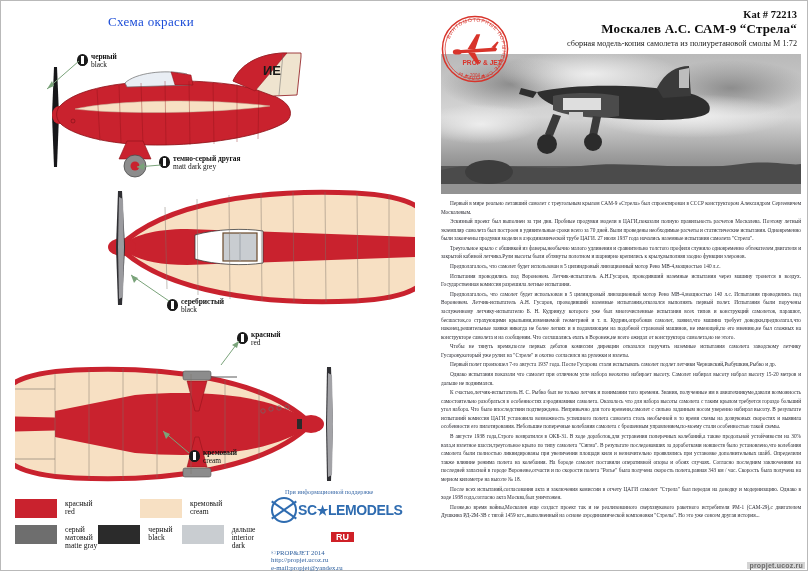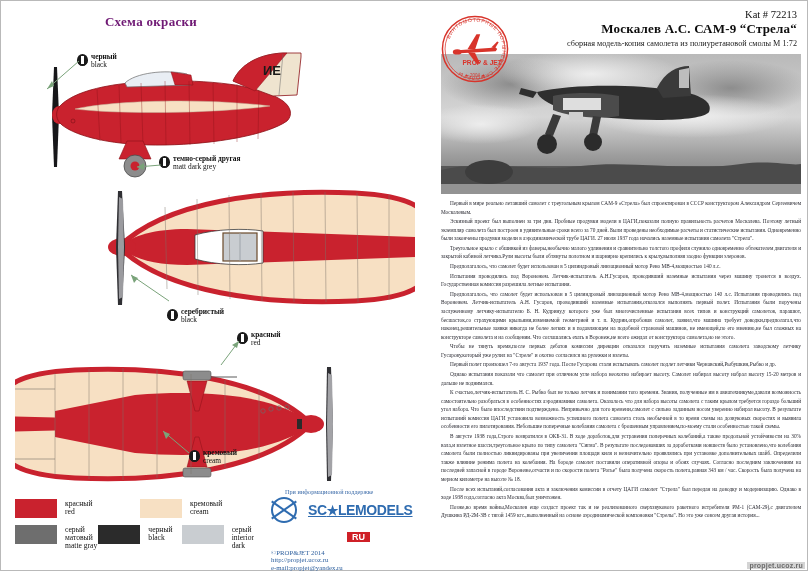--- a/index.html
+++ b/index.html
@@ -20,21 +20,21 @@
   #left-col {
     position: absolute; left: 0; top: 0;
     width: 432px; height: 571px;
   }
   #scheme-title {
     position: absolute; left: 0; top: 14px; width: 300px;
     text-align: center;
     line-height: 1.12;
   }
   #scheme-title .ru {
-    font-size: 13px; font-weight: bold; color: #701a75;
+    font-size: 13px; font-weight: normal; color: #1d4ed8;
     letter-spacing: .3px;
   }
   #scheme-title .en {
     font-size: 13.5px; font-weight: bold; color: #1b1b1b;
     font-family: "Liberation Serif", serif;
   }
 
   
   .callout {
     position: absolute;
@@ -95,42 +95,41 @@
     transform: translate(-50%,-50%) rotate(35deg);
   }
   #pub-logo .gear::after {
     content: ""; position: absolute; left: 50%; top: 50%;
     width: 30px; height: 2px; background: #2f6cb0;
     transform: translate(-50%,-50%) rotate(-35deg);
   }
   #pub-logo .wordmark {
     font-family: "Liberation Sans", sans-serif;
     font-weight: bold; font-size: 14px; color: #2f6cb0;
-    letter-spacing: -0.4px; margin-left: 11px;
+    letter-spacing: -0.4px; margin-left: 1px;
     position: relative;
-    text-decoration: underline;
   }
   #pub-logo .star {
     color: #2f6cb0; font-size: 13px;
   }
   #pub-ru {
     background: #cf2027; color: #fff; font-family: "Liberation Sans", sans-serif;
     font-weight: bold; font-size: 9px; padding: 0 5px;
-    display: inline-block; margin-left: 76px; margin-top: -4px;
+    display: inline-block; margin-left: 60px; margin-top: -4px;
   }
   #publisher .copy { font-size: 6.8px; color: #2d5f9e; margin-top: 5px; }
   #publisher .url { font-size: 6.8px; color: #2d5f9e; line-height: 1.25; }
 
   
   #right-col {
     position: absolute; left: 432px; top: 0;
     width: 376px; height: 571px;
     padding: 8px 8px 0 8px;
   }
-  #kat { text-align: right; font-size: 10.5px; font-weight: normal; color: #111; margin-right: 4px; }
+  #kat { text-align: right; font-size: 10.5px; font-weight: bold; color: #111; margin-right: 4px; }
   #main-title {
     text-align: right; font-size: 13px; font-weight: bold; color: #0d0d0d;
     margin-top: 1px; letter-spacing: .2px; margin-right: 4px;
   }
   #subtitle {
     text-align: right; font-size: 8.2px; color: #1a1a1a; margin-top: 2px; margin-right: 4px;
   }
 
   
   #stamp {
@@ -271,21 +270,21 @@
           <path d="M246 8 L247 116"></path>
         <path d="M278 7 L279 117"></path>
           <path d="M310 7 L311 117"></path>
         <path d="M342 8 L343 117"></path>
           <path d="M374 10 L374 115"></path>
       </g>
 
       <path d="M400 52 L420 56 L420 68 L400 72 Z" fill="#c9222e"></path>
     </svg>
 
-    <div class="callout" style="left:166px; top:307px;">
+    <div class="callout" style="left:166px; top:297px;">
       <span class="marker"></span>
       <span class="txt">
         <span class="ru">серебристый</span>
         <span class="en">black</span>
       </span>
     </div>
     <svg class="draw" style="left:128px; top:272px;" width="44" height="32">
       <line x1="2" y1="2" x2="40" y2="28" stroke="#7aa37a" stroke-width="1"></line>
       <path d="M2 2 L9 5 L5 10 Z" fill="#7aa37a"></path>
     </svg>
@@ -391,21 +390,21 @@
         <div class="legend-item">
           <div class="swatch" style="background:#2b2b2b"></div>
           <div class="legend-text">
             <span class="ru">черный</span>
             <span class="en">black</span>
           </div>
         </div>
         <div class="legend-item">
           <div class="swatch" style="background:#c9cdd1"></div>
           <div class="legend-text">
-            <span class="ru">серый</span>
+            <span class="ru">дальше</span>
             <span class="en">interior  dark</span>
           </div>
         </div>
       </div>
     </div>
 
     <div id="publisher">
       <div class="support">При информационной поддержке</div>
       <div id="pub-logo">
         <span class="gear"></span>

